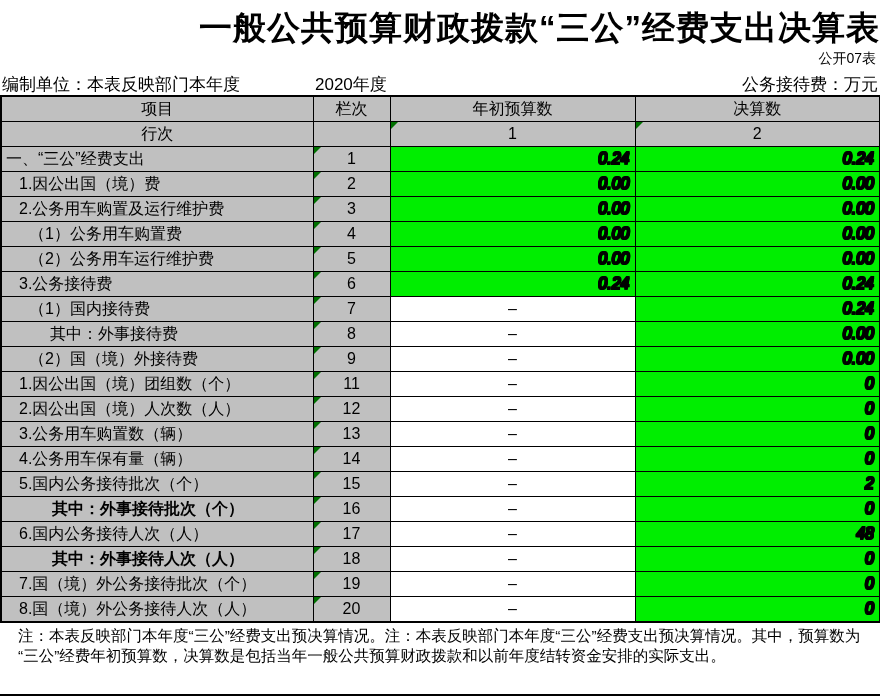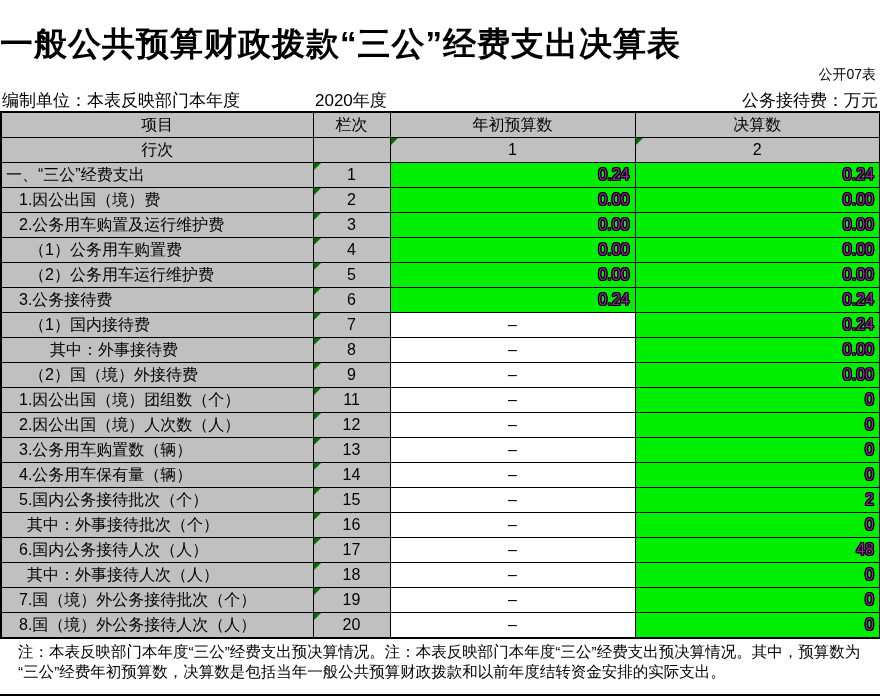--- a/index.html
+++ b/index.html
@@ -1,40 +1,40 @@
 <!DOCTYPE html>
 <html lang="zh" style="--green: #00ee00; --gray: #c0c0c0; --tri: #007000;"><head>
 <meta charset="utf-8">
 <style>
   html,body{margin:0;padding:0;background:#fff;}
   body{font-family:"Liberation Sans","DejaVu Sans",sans-serif;color:#000;}
   .page{position:relative;width:880px;height:697px;background:#fff;overflow:hidden;}
-  .title{height:44px;padding-top:22px;text-align:left;font-size:33px;font-weight:bold;letter-spacing:1px;white-space:nowrap;}
+  .title{height:44px;padding-top:6px;text-align:right;font-size:33px;font-weight:bold;letter-spacing:1px;white-space:nowrap;}
   .code-row{height:21px;text-align:right;font-size:14px;padding-right:4px;}
   .meta-row{position:relative;height:24px;font-size:17px;}
   .meta-unit{position:absolute;left:2px;top:2px;}
   .meta-year{position:absolute;left:315px;top:2px;}
   .meta-amount{position:absolute;right:2px;top:2px;}
   table{width:880px;border-collapse:collapse;table-layout:fixed;border:2px solid #000;}
   td,th{border:1px solid #000;height:24px;font-size:16px;font-weight:normal;padding:0;overflow:hidden;white-space:nowrap;position:relative;vertical-align:middle;}
   .c-item{width:312px;}
   .c-line{width:77px;}
   .c-val{width:245px;}
   .hdr{background:var(--gray,#c0c0c0);text-align:center;}
   .item{background:var(--gray,#c0c0c0);text-align:left;}
   .line{background:var(--gray,#c0c0c0);text-align:center;}
   .tri::before{content:"";position:absolute;top:0;left:0;width:0;height:0;
     border-top:7px solid var(--tri,#007000);border-right:7px solid transparent;}
-  .green{background:var(--green,#00ee00);color:#a21caf;text-align:right;padding-right:5px;
-    text-shadow:-1px -1px 0 #000,1px -1px 0 #000,-1px 1px 0 #000,1px 1px 0 #000,0 1px 0 #000,0 -1px 0 #000,1px 0 0 #000,-1px 0 0 #000;}
+  .green{background:var(--green,#00ee00);color:#000000;text-align:right;padding-right:5px;
+    text-shadow:-1px -1px 0 #000,1px -1px 0 #000,-1px 1px 0 #000,1px 1px 0 #000,0 1px 0 #000,0 -1px 0 #000,1px 0 0 #000,-1px 0 0 #000;font-style:italic;}
   .white{background:#fff;text-align:center;color:#000;}
   .ind0{padding-left:4px;}
   .ind1{padding-left:17px;}
   .ind2{padding-left:27px;}
-  .ind3{padding-left:25px;}
+  .ind3{padding-left:50px;font-weight:bold;}
   .ind4{padding-left:48px;}
   .note{font-size:15.5px;line-height:19.5px;padding:3px 2px 0 2px;white-space:normal;margin-left:16px;}
   .bottom-line{position:absolute;left:0;bottom:1px;width:880px;height:2px;background:#000;}
 </style>
 </head>
 <body>
 
 <div class="page">
 
   <div class="title">一般公共预算财政拨款“三公”经费支出决算表</div>

